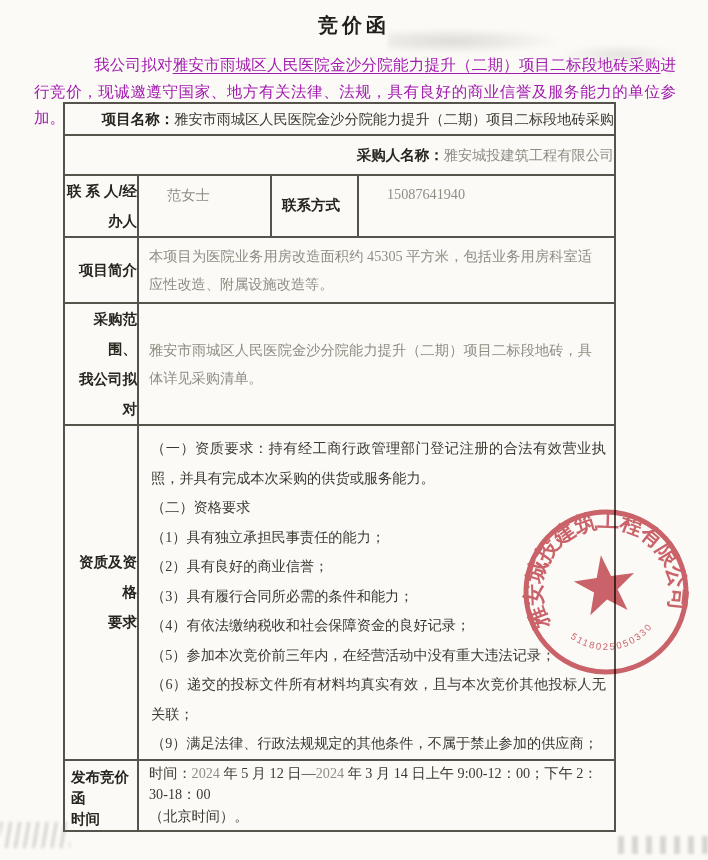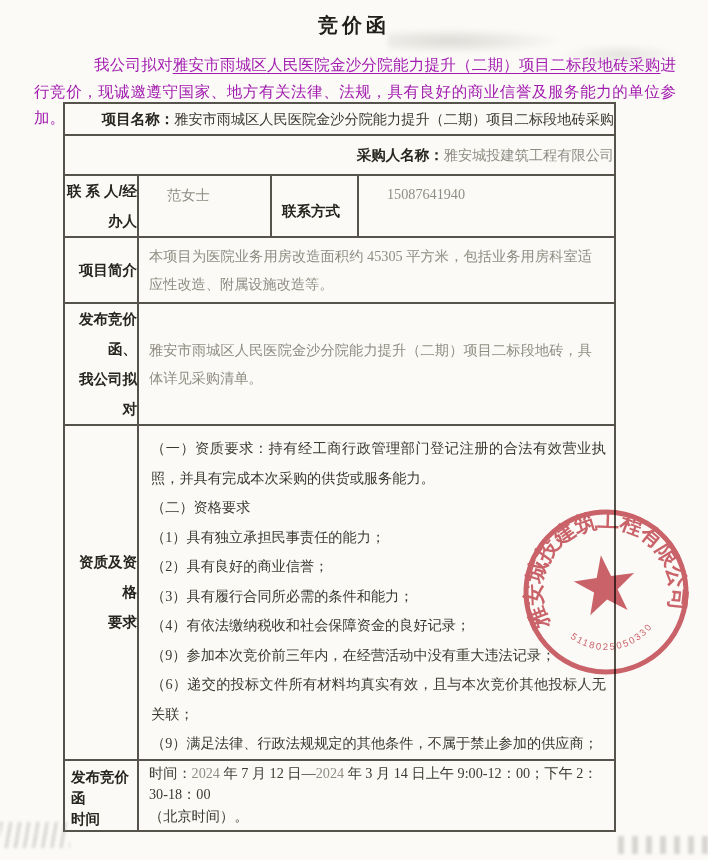--- a/index.html
+++ b/index.html
@@ -39,21 +39,21 @@
   }
   .lab .ln { display:block; }
   td.full { padding-left:28px;text-align:right; }
   td.full .flab {
     font-family:"Liberation Sans","DejaVu Sans",sans-serif;
     font-weight:bold; color:#26251e; font-size:14.5px;
   }
   .dark { color:#3b392f; }
   .gray { color:#8f8d82; }
   td.cval { vertical-align:top; padding:10px 6px 0 28px; }
-  td.cl-top { vertical-align:top; padding:24px 0 0 10px; text-align:left; line-height:22px; }
+  td.cl-top { vertical-align:top; padding:18px 0 0 10px; text-align:left; line-height:22px; }
   td.content { padding:4px 22px 4px 10px; line-height:28px; text-align:justify; }
   td.content-q { padding:8px 8px 0 12px; line-height:29.5px; text-align:justify; vertical-align:top; }
   td.content-q p { margin:0; }
   td.lab-top { vertical-align:top; text-align:left; padding:6px 2px 0 6px; line-height:21px; }
   td.content-t { padding:2px 8px 0 10px; line-height:21.5px; vertical-align:top; }
 
   .stamp {
     position:absolute; left:506px; top:492px; width:200px; height:200px;
     opacity:0.84; mix-blend-mode:multiply; transform:rotate(-8deg);
     pointer-events:none;
@@ -111,52 +111,52 @@
       <td class="cval gray">15087641940</td>
     </tr>
 
     <tr class="r4">
       <td class="lab">项目简介</td>
       <td colspan="3" class="content gray">本项目为医院业务用房改造面积约 45305 平方米，包括业务用房科室适应性改造、附属设施改造等。</td>
     </tr>
 
     <tr class="r5">
       <td class="lab">
-        <span class="ln">发布竞价函、</span>
+        <span class="ln">采购范围、</span>
         <span class="ln">我公司拟对</span>
       </td>
       <td colspan="3" class="content gray">雅安市雨城区人民医院金沙分院能力提升（二期）项目二标段地砖，具体详见采购清单。</td>
     </tr>
 
 
     <tr class="r7">
       <td class="lab">
         <span class="ln">资质及资格</span>
         <span class="ln">要求</span>
       </td>
       <td colspan="3" class="content-q">
         <p>（一）资质要求：持有经工商行政管理部门登记注册的合法有效营业执照，并具有完成本次采购的供货或服务能力。</p>
         <p>（二）资格要求</p>
         <p>（1）具有独立承担民事责任的能力；</p>
         <p>（2）具有良好的商业信誉；</p>
         <p>（3）具有履行合同所必需的条件和能力；</p>
         <p>（4）有依法缴纳税收和社会保障资金的良好记录；</p>
-        <p>（9）参加本次竞价前三年内，在经营活动中没有重大违法记录；</p>
+        <p>（5）参加本次竞价前三年内，在经营活动中没有重大违法记录；</p>
         <p>（6）递交的投标文件所有材料均真实有效，且与本次竞价其他投标人无关联；</p>
         <p>（9）满足法律、行政法规规定的其他条件，不属于禁止参加的供应商；</p>
       </td>
     </tr>
 
     <tr class="r8">
       <td class="lab lab-top">
         <span class="ln">发布竞价函</span>
         <span class="ln">时间</span>
       </td>
       <td colspan="3" class="content-t">
-        <span class="dark">时间：</span><span class="gray">2024</span><span class="dark"> 年 7 月 12 日—</span><span class="gray">2024</span><span class="dark"> 年 3 月 14 日上午 9:00-12：00；下午 2：30-18：00</span><br>
+        <span class="dark">时间：</span><span class="gray">2024</span><span class="dark"> 年 5 月 12 日—</span><span class="gray">2024</span><span class="dark"> 年 3 月 14 日上午 9:00-12：00；下午 2：30-18：00</span><br>
         <span class="dark">（北京时间）。</span>
       </td>
     </tr>
 
   </tbody>
     </table>
 
   <div class="stamp">
     <svg width="200" height="200" viewBox="0 0 200 200">
       <defs>

